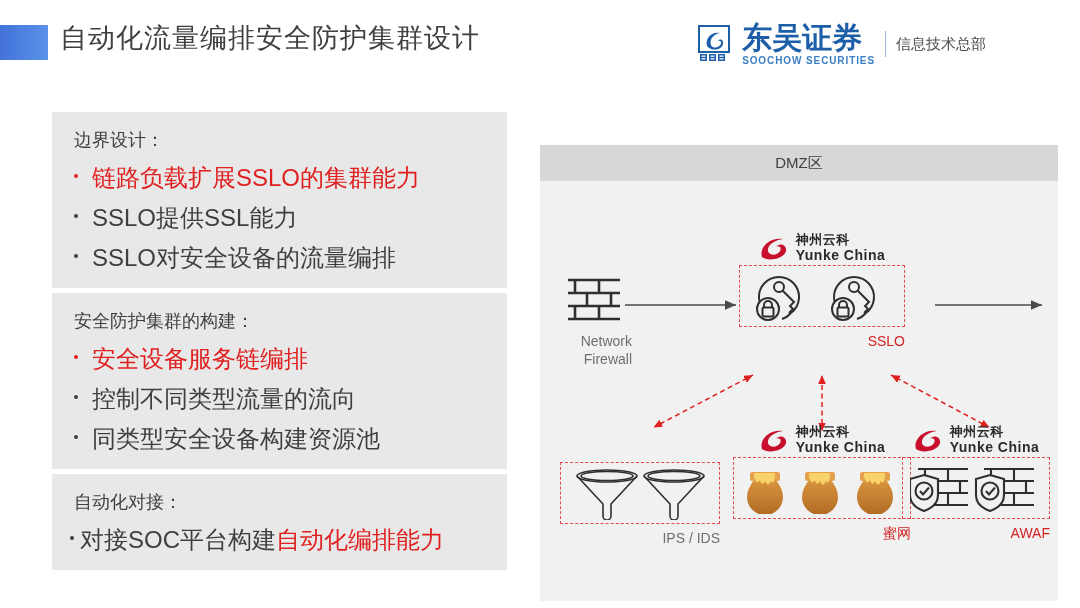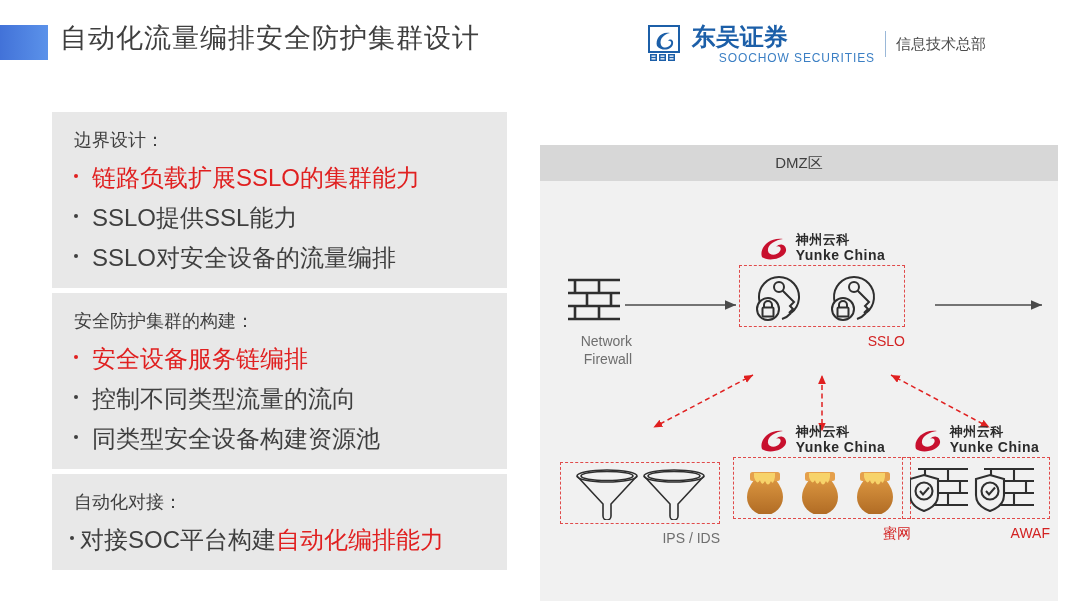--- a/index.html
+++ b/index.html
@@ -49,34 +49,33 @@
     margin-right: 6px;
     position: relative;
   }
   .brand-words {
     display: flex;
     flex-direction: column;
     justify-content: center;
     line-height: 1;
   }
   .brand-cn {
-    font-size: 24px;
+    font-size: 30px;
     font-weight: bold;
     color: #1c5fa8;
     letter-spacing: 0px;
     white-space: nowrap;
   }
   .brand-en {
-    font-size: 12px;
-    font-weight: normal;
+    font-size: 10px;
+    font-weight: bold;
     color: #3b7fc4;
     letter-spacing: 0.9px;
     margin-top: 3px;
     white-space: nowrap;
-    margin-left: 27px;
   }
   .brand-sep {
     width: 1px;
     height: 26px;
     background: #9ab8d8;
     margin: 0 10px;
   }
   .brand-dept {
     font-size: 15px;
     color: #4c4c4c;

